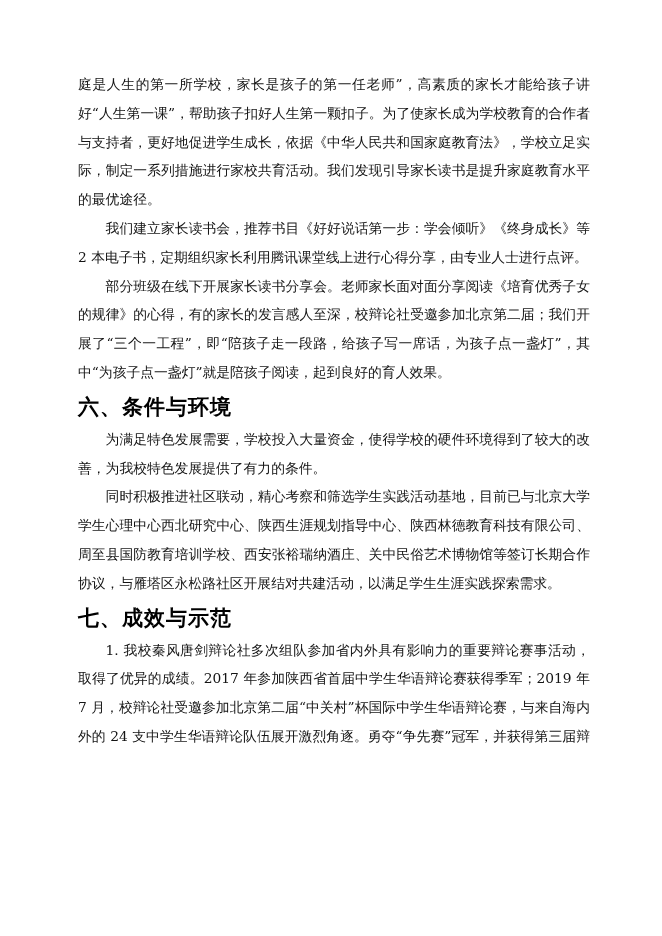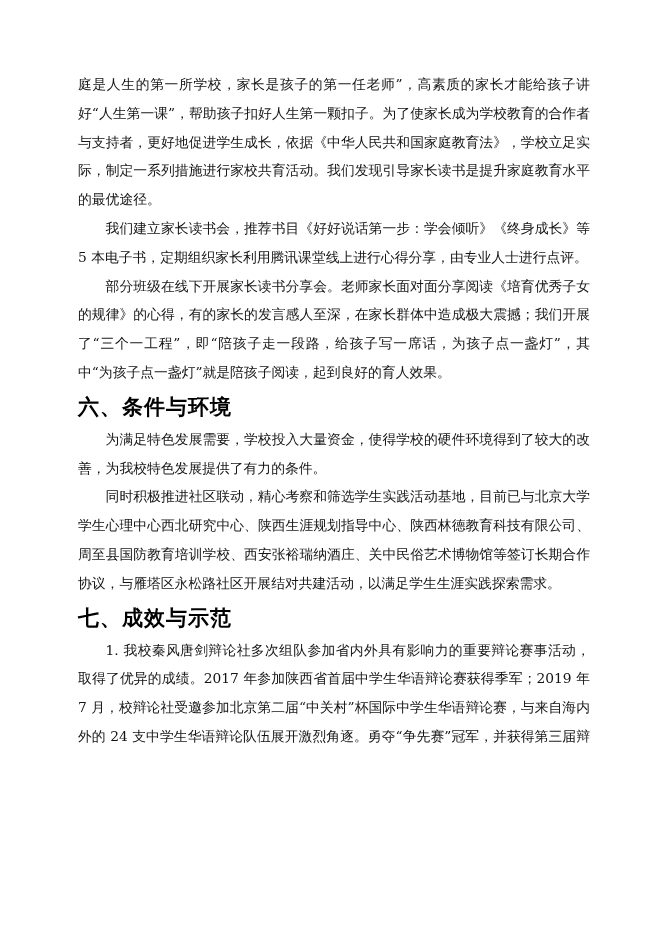--- a/index.html
+++ b/index.html
@@ -50,22 +50,22 @@
     font-size: 15px;
     color: #222222;
   }
 </style>
 </head>
 <body>
 
 <div class="page">
   <div class="content">
     <p class="para no-indent">庭是人生的第一所学校，家长是孩子的第一任老师”，高素质的家长才能给孩子讲好“人生第一课”，帮助孩子扣好人生第一颗扣子。为了使家长成为学校教育的合作者与支持者，更好地促进学生成长，依据《中华人民共和国家庭教育法》，学校立足实际，制定一系列措施进行家校共育活动。我们发现引导家长读书是提升家庭教育水平的最优途径。</p>
-    <p class="para">我们建立家长读书会，推荐书目《好好说话第一步：学会倾听》《终身成长》等 5 本电子书，定期组织家长利用腾讯课堂线上进行心得分享，由专业人士进行点评。</p>
-    <p class="para">部分班级在线下开展家长读书分享会。老师家长面对面分享阅读《培育优秀子女的规律》的心得，有的家长的发言感人至深，在家长群体中造成极大震撼；我们开展了“三个一工程”，即“陪孩子走一段路，给孩子写一席话，为孩子点一盏灯”，其中“为孩子点一盏灯”就是陪孩子阅读，起到良好的育人效果。</p>
+    <p class="para">我们建立家长读书会，推荐书目《好好说话第一步：学会倾听》《终身成长》等 2 本电子书，定期组织家长利用腾讯课堂线上进行心得分享，由专业人士进行点评。</p>
+    <p class="para">部分班级在线下开展家长读书分享会。老师家长面对面分享阅读《培育优秀子女的规律》的心得，有的家长的发言感人至深，校辩论社受邀参加北京第二届；我们开展了“三个一工程”，即“陪孩子走一段路，给孩子写一席话，为孩子点一盏灯”，其中“为孩子点一盏灯”就是陪孩子阅读，起到良好的育人效果。</p>
     <h2 class="heading">六、条件与环境</h2>
     <p class="para">为满足特色发展需要，学校投入大量资金，使得学校的硬件环境得到了较大的改善，为我校特色发展提供了有力的条件。</p>
     <p class="para">同时积极推进社区联动，精心考察和筛选学生实践活动基地，目前已与北京大学学生心理中心西北研究中心、陕西生涯规划指导中心、陕西林德教育科技有限公司、周至县国防教育培训学校、西安张裕瑞纳酒庄、关中民俗艺术博物馆等签订长期合作协议，与雁塔区永松路社区开展结对共建活动，以满足学生生涯实践探索需求。</p>
     <h2 class="heading">七、成效与示范</h2>
     <p class="para">1. 我校秦风唐剑辩论社多次组队参加省内外具有影响力的重要辩论赛事活动，取得了优异的成绩。2017 年参加陕西省首届中学生华语辩论赛获得季军；2019 年 7 月，校辩论社受邀参加北京第二届“中关村”杯国际中学生华语辩论赛，与来自海内外的 24 支中学生华语辩论队伍展开激烈角逐。勇夺“争先赛”冠军，并获得第三届辩论赛“直通卡”。</p>
     <p class="para">2. 艺术体操社团参加“中国学生艺术体操锦标赛暨 2020 年世界中学生运动会艺术体</p>
   </div>
   <div class="page-number">73</div>
 </div>
 

